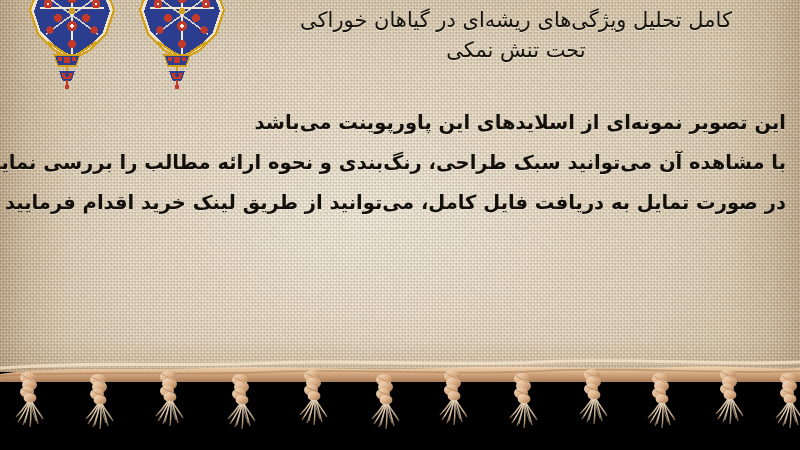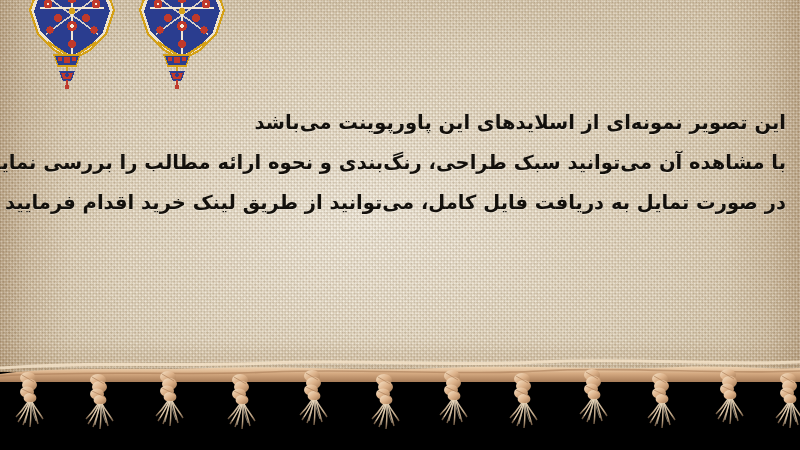--- a/index.html
+++ b/index.html
@@ -202,20 +202,22 @@
       <g transform="translate(172,30)">
         <use href="#medallion"></use>
       </g>
       <g transform="translate(177,57)">
         <use href="#pendant"></use>
       </g>
     </svg>
   </div>
 
   <div class="title">
+    <div>کامل تحلیل ویژگی‌های ریشه‌ای در گیاهان خوراکی</div>
+    <div>تحت تنش نمکی</div>
   </div>
 
   <div class="body-block">
     <div class="body-line">این تصویر نمونه‌ای از اسلایدهای این پاورپوینت می‌باشد</div>
     <div class="body-line">با مشاهده آن می‌توانید سبک طراحی، رنگ‌بندی و نحوه ارائه مطالب را بررسی نمایید</div>
     <div class="body-line">در صورت تمایل به دریافت فایل کامل، می‌توانید از طریق لینک خرید اقدام فرمایید</div>
   </div>
 
   <div class="fringe-zone">
     <div class="fringe-black"></div>

